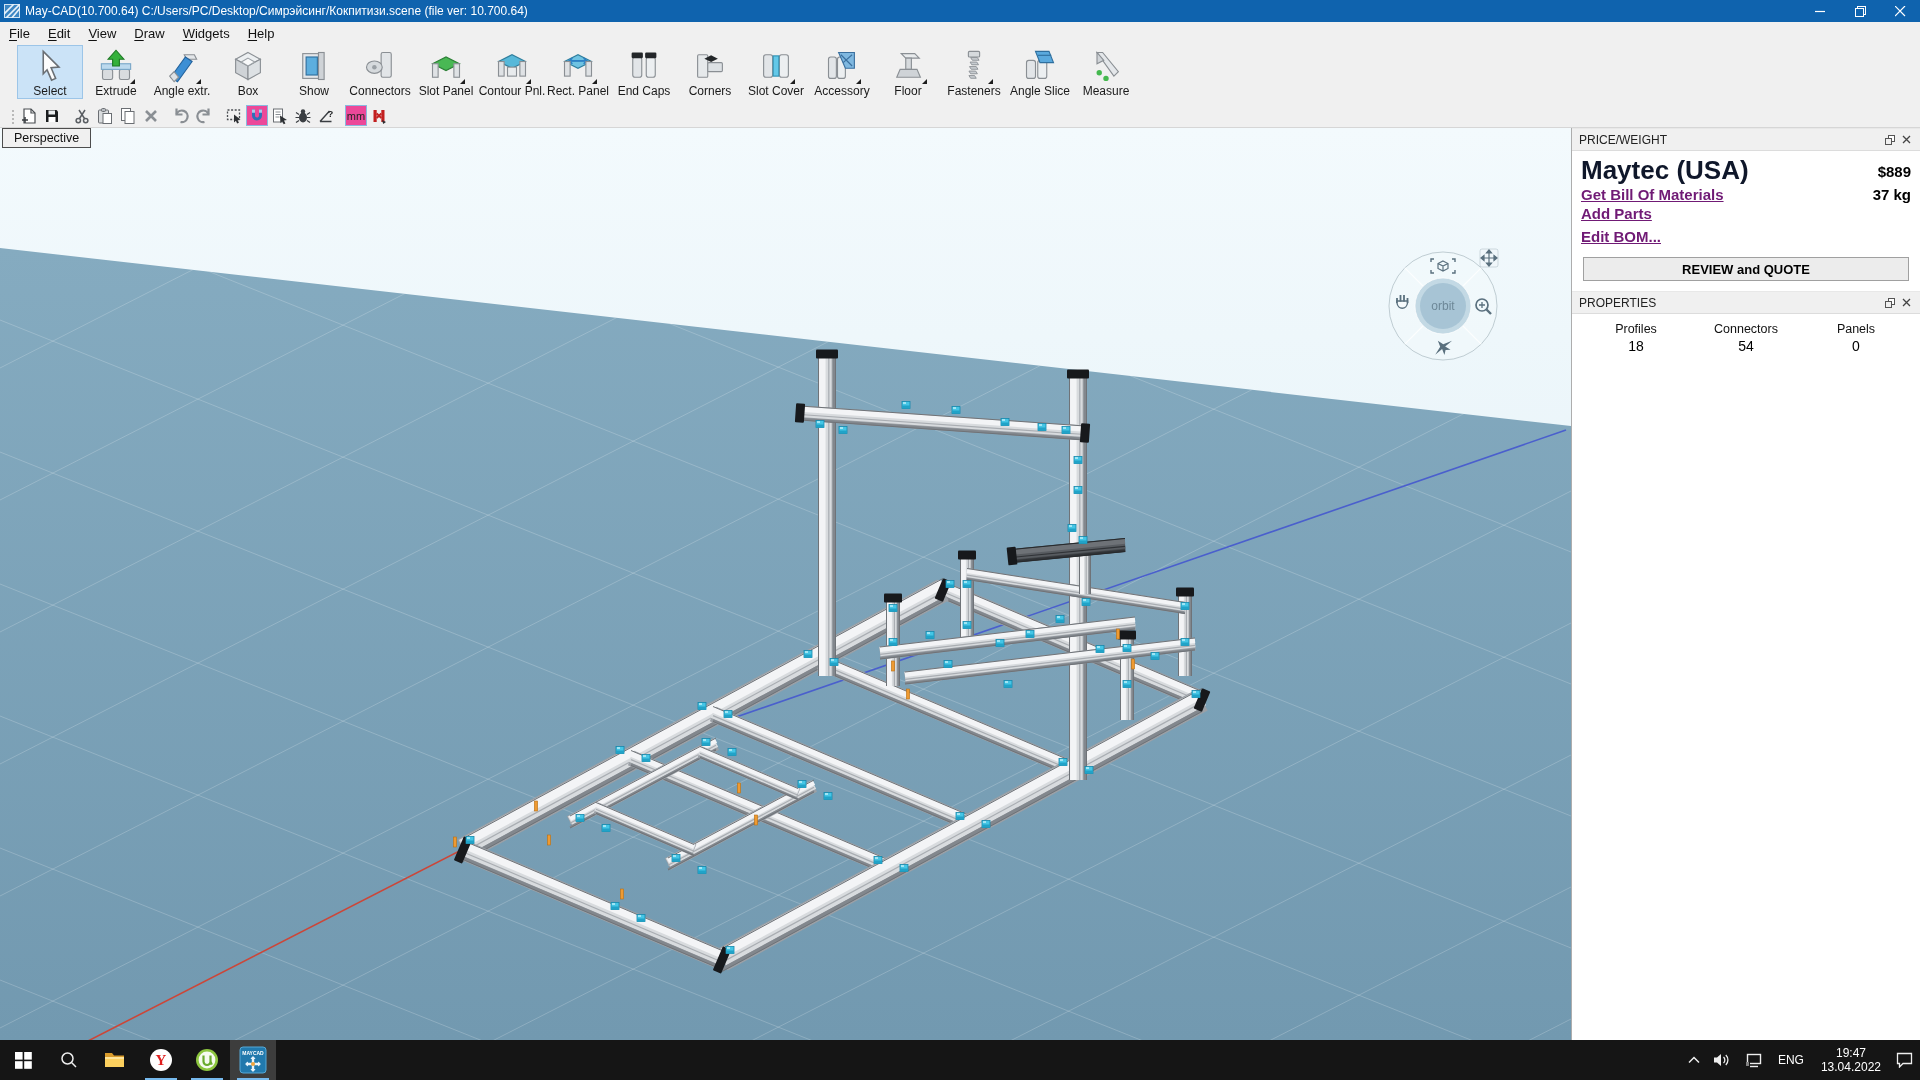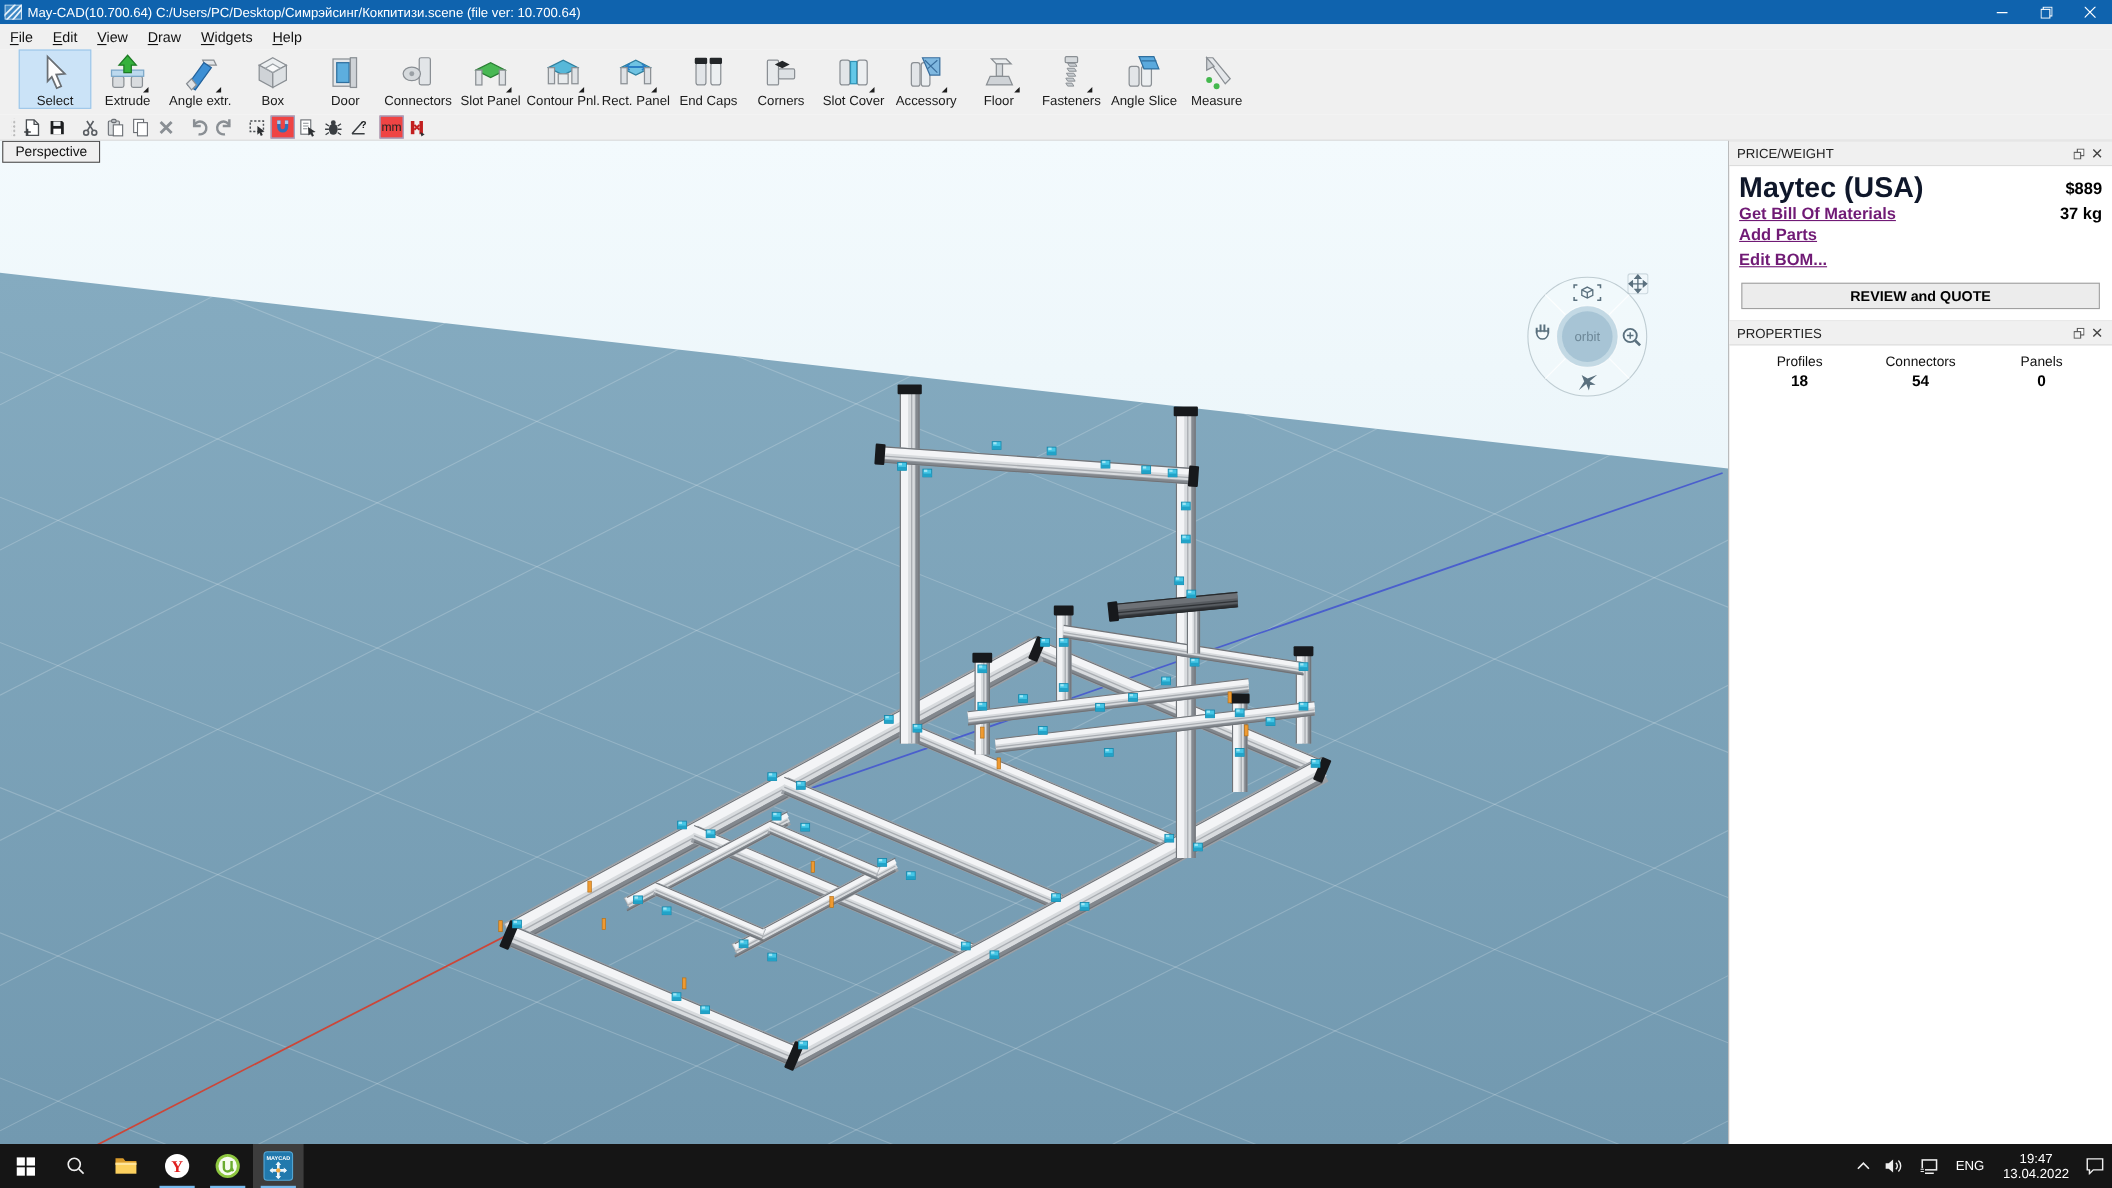--- a/index.html
+++ b/index.html
@@ -20,21 +20,21 @@
 .toolbar{height:59px;background:#f0f0f0;display:flex;align-items:flex-start;padding-left:10px;position:relative}
 .grip{width:4px;margin:4px 3px 4px 0;background-image:radial-gradient(#b9b9b9 1px,transparent 1.2px);background-size:4px 4px;background-position:1px 1px}
 .tb-btn{width:66px;display:flex;flex-direction:column;align-items:center;padding-top:2px;position:relative;border:1px solid transparent}
 .tb-btn.active{background:#cbe3f7;border-color:#9cc5e8}
 .tb-btn svg{width:36px;height:36px}
 .tb-label{font-size:12px;color:#1a1a1a;white-space:nowrap;margin-top:0}
 .dd-tri{position:absolute;right:13px;top:33px;width:0;height:0;border-left:5px solid transparent;border-bottom:5px solid #1d1d1d}
 
 .toolbar2{height:24px;background:#f0f0f0;display:flex;align-items:center;padding-left:10px;gap:1px;border-bottom:1px solid #d6d6d6}
 .tb2-btn{min-width:22px;height:21px;display:flex;align-items:center;justify-content:center;border:1px solid transparent;font-size:11px;color:#222}
-.tb2-btn.active{background:#ef4444;border-color:#8ab8de}
+.tb2-btn.active{background:#ec4899;border-color:#8ab8de}
 .tb2-sep{width:6px}
 
 .main{display:flex;height:912px}
 .viewport{position:relative;width:1571px;height:912px;overflow:hidden;background:#e9f3f8}
 .persp-tab{position:absolute;left:2px;top:0;background:#f0f0f0;border:1px solid #4d4d4d;font-size:12.5px;padding:2px 11px;color:#111;z-index:3}
 
 .rightpanel{width:349px;background:#fff;border-left:1px solid #adadad;display:flex;flex-direction:column}
 .panel-hdr{height:23px;background:#f0f0f0;border-bottom:1px solid #dcdcdc;border-top:1px solid #e8e8e8;display:flex;align-items:center;padding:0 5px 0 7px;color:#222;font-size:12px}
 .panel-hdr .sp{flex:1}
 .hdr-btn{width:17px;height:17px;display:flex;align-items:center;justify-content:center;color:#444}
@@ -44,21 +44,21 @@
 .price{margin-left:auto;font-size:15px;font-weight:bold;padding-top:7px}
 .link-row{display:flex;align-items:flex-start;margin-top:2px}
 .link{font-size:15px;font-weight:bold;text-decoration:underline;color:#701a75;display:inline-block;cursor:pointer}
 .weight{margin-left:auto;font-size:15px;font-weight:bold}
 .mt6{margin-top:6px}
 .review-btn{margin:12px 2px 2px;height:24px;background:#ececec;border:1px solid #a0a0a0;font-weight:bold;font-size:13px;width:calc(100% - 4px);font-family:"Liberation Sans",sans-serif}
 .props-body{padding:4px 9px}
 .stats{display:flex;text-align:center;margin:4px 0 8px}
 .stat{flex:1}
 .stat .lbl{font-size:12.5px;color:#111}
-.stat .val{font-size:14px;font-weight:bold;margin-top:2px}
+.stat .val{font-size:14px;font-weight:normal;margin-top:2px}
 .cb-row{display:flex;align-items:center;margin:5px 0;gap:6px}
 .cb{width:13px;height:13px;border:1px solid #707070;background:#fff;flex:none}
 .cb-lbl{font-size:12.5px;color:#111}
 
 .taskbar{height:40px;background:#151515;display:flex;align-items:stretch}
 .tb-item{width:46px;display:flex;align-items:center;justify-content:center;position:relative}
 .tb-item.running::after{content:"";position:absolute;bottom:0;left:7px;right:7px;height:2px;background:#76b9ed}
 .tb-item.activeapp{background:#3d3d3d}
 .tray{margin-left:auto;display:flex;align-items:center;color:#fff}
 .tray-item{padding:0 7px;height:100%;display:flex;align-items:center}
@@ -140,21 +140,21 @@
         <path d="M16 9 L22 12.5 L16 16 L10 12.5 Z" fill="#f8f9fa" stroke="#9aa0a5"></path>
       </svg>
       <span class="tb-label">Box</span>
     </div>
     <div class="tb-btn">
       <svg viewBox="0 0 32 32">
         <rect x="6" y="5" width="14" height="22" fill="#e4e7ea" stroke="#8a8f94"></rect>
         <rect x="9" y="8" width="10" height="16" fill="#5daede" stroke="#2f6f9e"></rect>
         <rect x="20" y="4" width="5" height="24" fill="#cfd3d7" stroke="#8a8f94"></rect>
       </svg>
-      <span class="tb-label">Door</span>
+      <span class="tb-label">Show</span>
     </div>
     <div class="tb-btn">
       <svg viewBox="0 0 32 32">
         <rect x="17" y="4" width="9" height="22" rx="1.5" fill="#e2e5e8" stroke="#8a8f94"></rect>
         <ellipse cx="11" cy="17" rx="7" ry="5.5" fill="#d6dadd" stroke="#8a8f94"></ellipse>
         <circle cx="11" cy="17" r="2" fill="#9aa0a5"></circle>
       </svg>
       <span class="tb-label">Connectors</span>
     </div>
     <div class="tb-btn">

